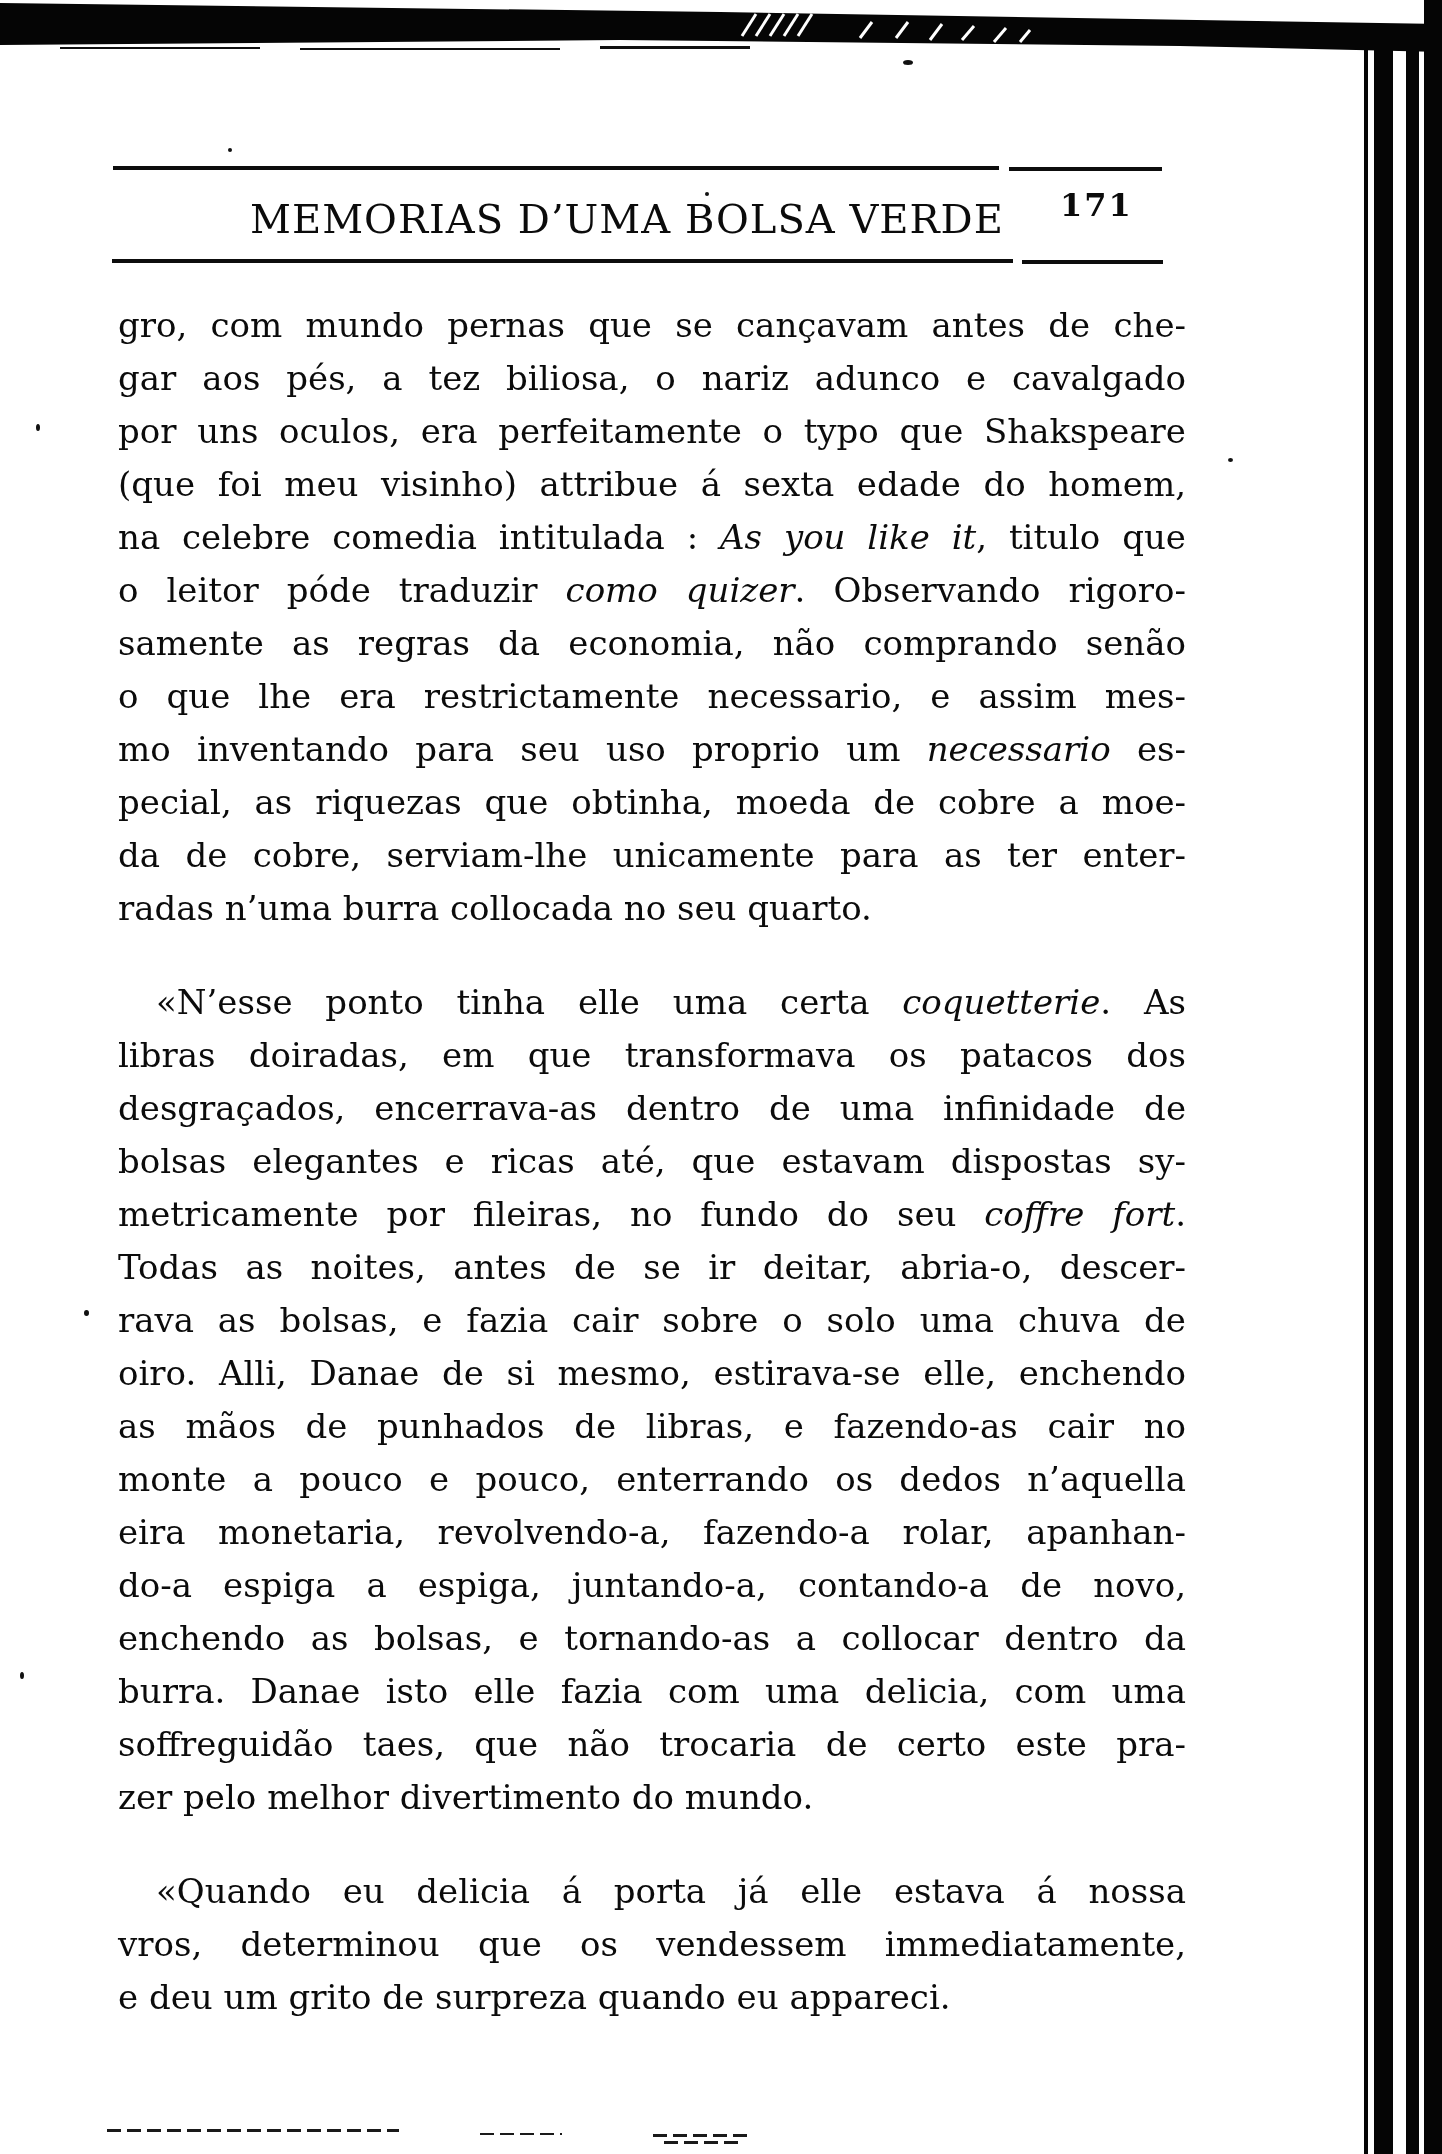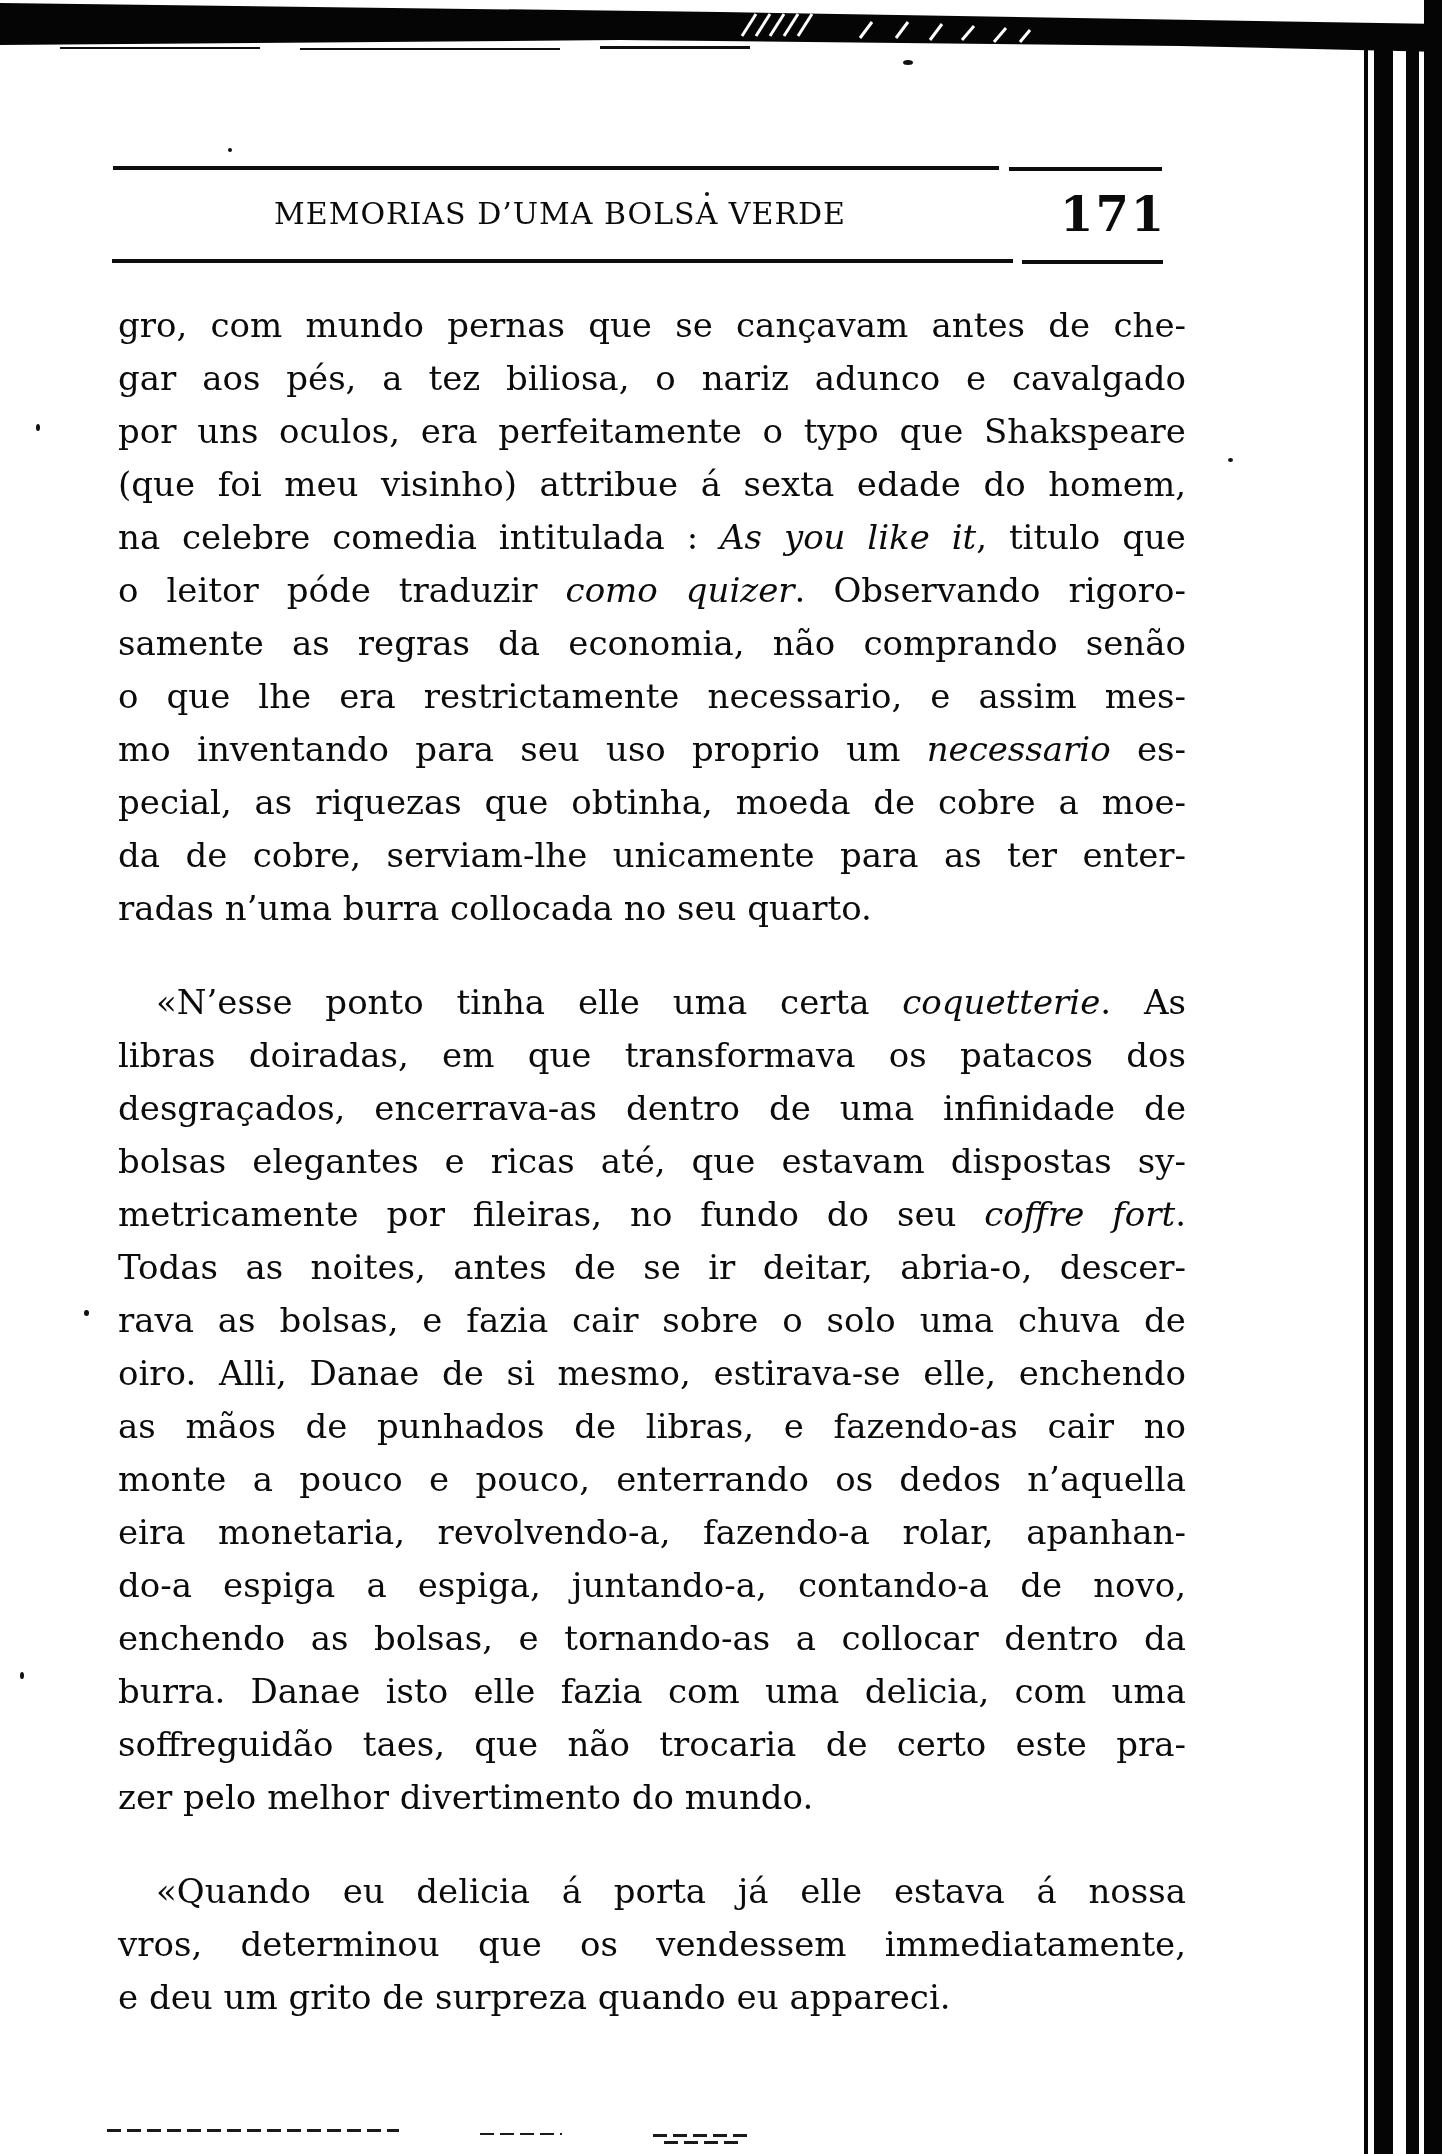--- a/index.html
+++ b/index.html
@@ -25,26 +25,26 @@
   .mark-c { left:653px; top:2134px; width:98px;  height:3px; }
   .mark-d { left:664px; top:2141px; width:80px;  height:3px; }
   
   .rule { position:absolute; background:#0d0d0d; height:4px; }
   .rule-top-a    { left:113px;  top:166px; width:886px; }
   .rule-top-b    { left:1009px; top:167px; width:153px; }
   .rule-bottom-a { left:112px;  top:259px; width:901px; }
   .rule-bottom-b { left:1022px; top:260px; width:141px; }
   .running-title {
     position:absolute; left:250px; top:196px; width:620px;
-    text-align:center; font-size:30px; letter-spacing:1px;
+    text-align:center; font-size:40px; letter-spacing:1px;
     white-space:nowrap;
   }
   .page-number {
     position:absolute; left:1060px; top:186px; width:105px;
-    text-align:center; font-size:48px; font-weight:bold; letter-spacing:2px;
+    text-align:left; font-size:32px; font-weight:bold; letter-spacing:2px;
   }
   
   .text-column {
     position:absolute; left:118px; top:299px; width:1068px;
     font-size:34px; line-height:53px;
   }
   .text-line { text-align:justify; text-align-last:justify; }
   .text-line.para-end { text-align-last:left; }
   .text-line.indent { padding-left:38px;margin-top:41px; }
   .text-line i { font-style:italic; }

